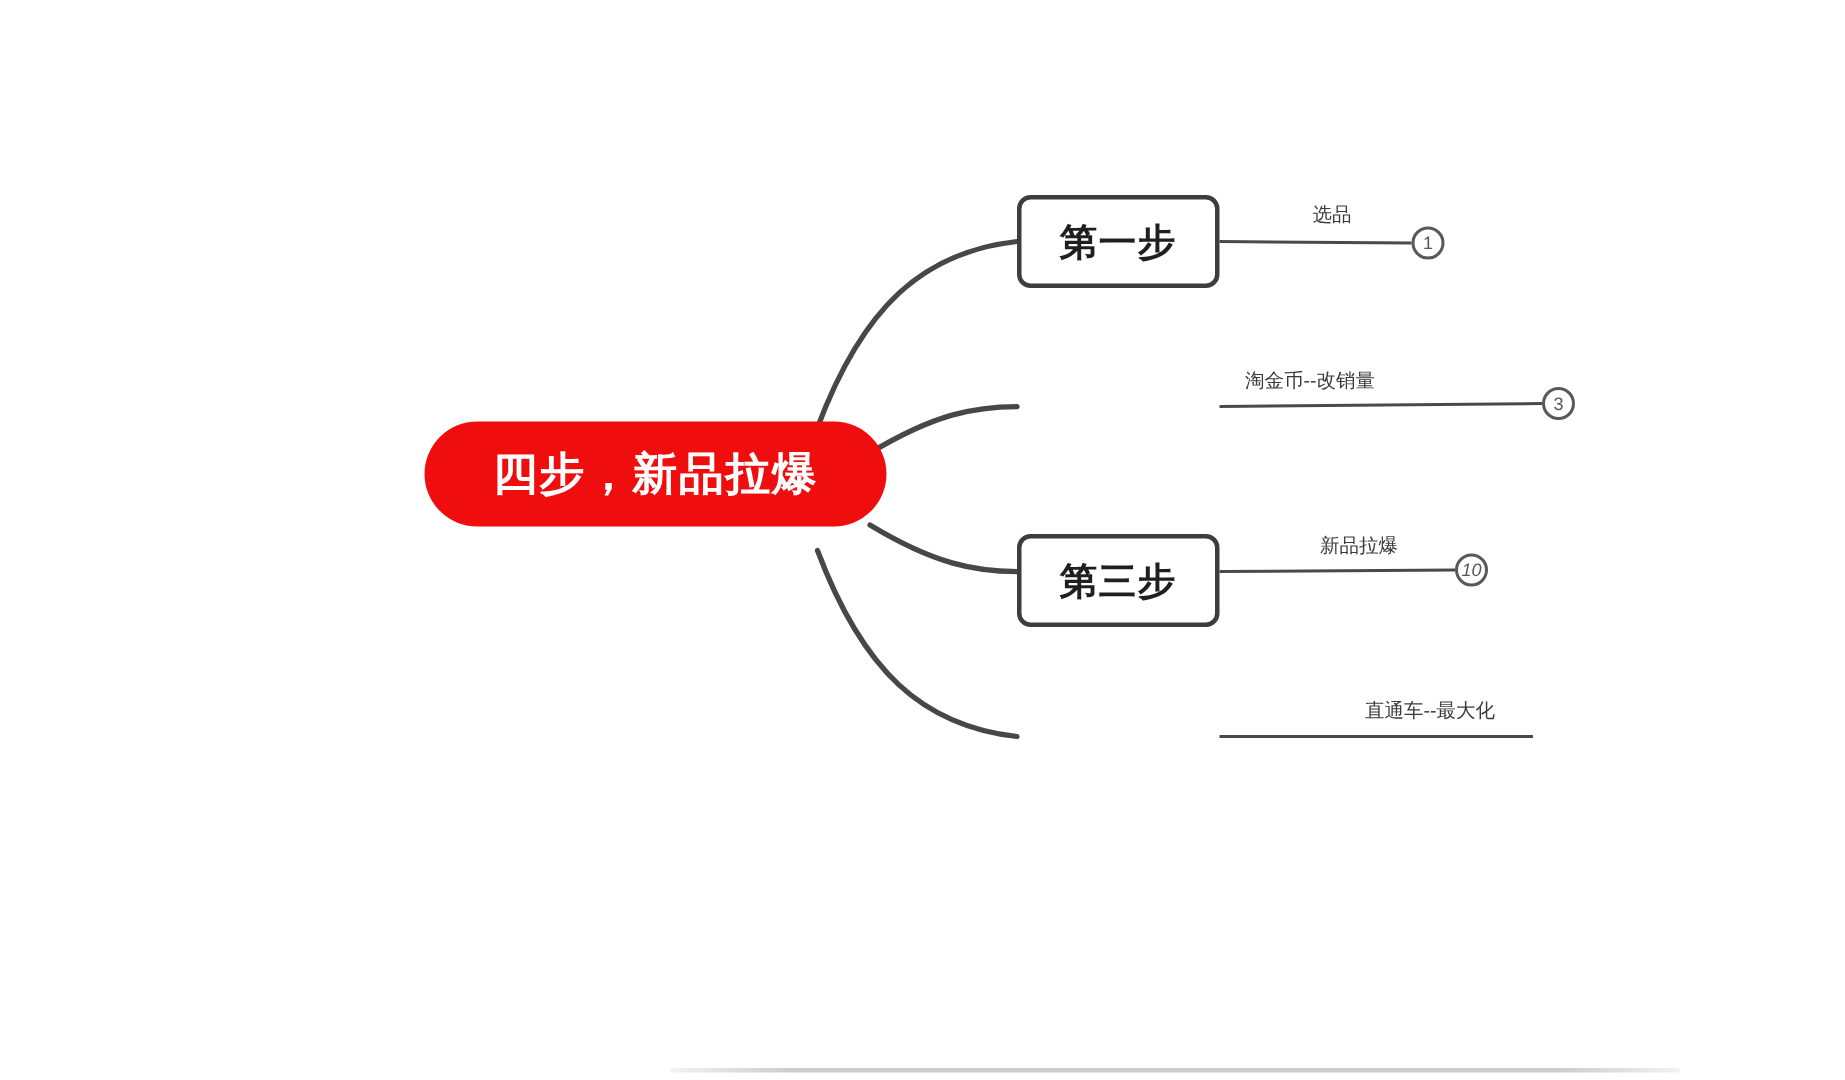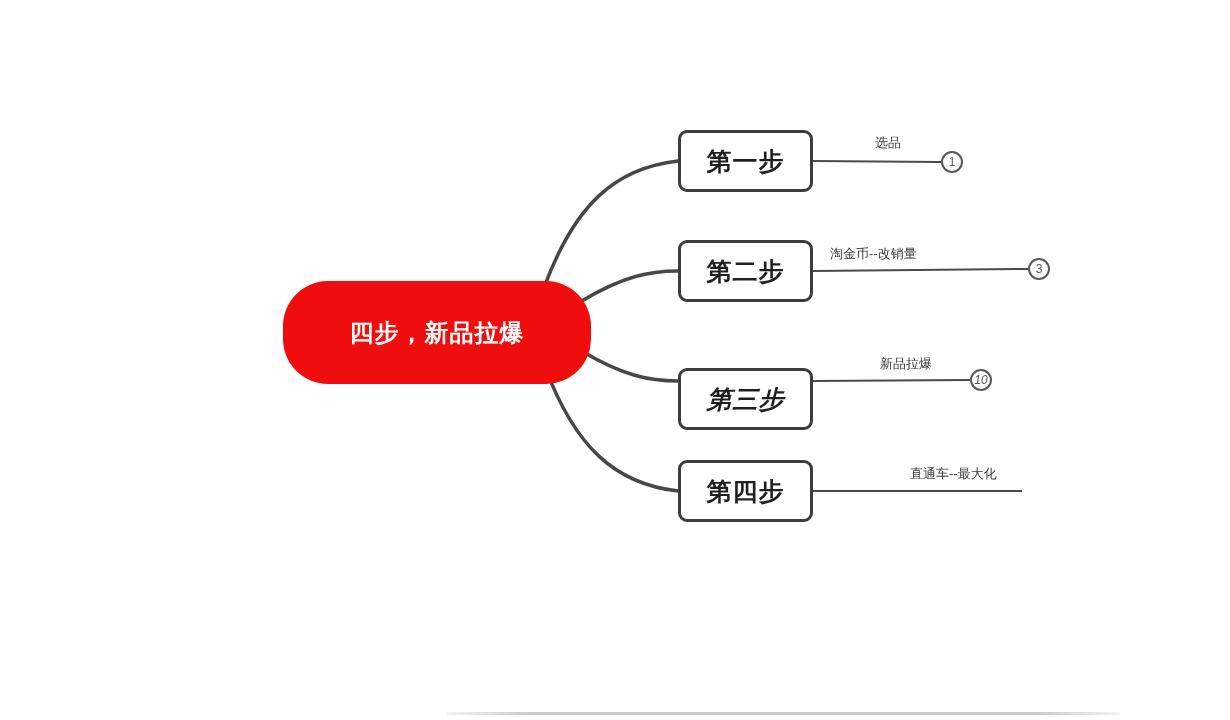--- a/index.html
+++ b/index.html
@@ -19,28 +19,28 @@
     position: absolute;
     left: 0; top: 0;
     width: 1230px;
     height: 720px;
   }
   .central-topic {
     position: absolute;
     left: 283px;
     top: 281px;
     width: 308px;
-    height: 103px;
+    height: 70px;
     background: #f00d0d;
     border-radius: 45px;
     display: flex;
     align-items: center;
     justify-content: center;
     color: #ffffff;
-    font-size: 24px;
+    font-size: 30px;
     font-weight: 700;
     letter-spacing: 1px;
     cursor: default;
   }
   .branch-node {
     position: absolute;
     left: 678px;
     width: 135px;
     height: 62px;
     background: #ffffff;
@@ -50,21 +50,21 @@
     display: flex;
     align-items: center;
     justify-content: center;
     color: #1f1f1f;
     font-size: 25px;
     font-weight: 700;
     letter-spacing: 1px;
   }
   .branch-node.b1 { top: 130px; }
   .branch-node.b2 { top: 240px; }
-  .branch-node.b3 { top: 368px; font-style: italic; }
+  .branch-node.b3 { top: 356px; }
   .branch-node.b4 { top: 460px; }
   .leaf-label {
     position: absolute;
     color: #3a3a3a;
     font-size: 13px;
     white-space: nowrap;
   }
   .leaf-label.l1 { left: 875px; top: 134px; }
   .leaf-label.l2 { left: 830px; top: 245px; }
   .leaf-label.l3 { left: 880px; top: 355px; }
@@ -115,23 +115,21 @@
 
     <line x1="813" y1="161" x2="941" y2="162" stroke="#4a4a4a" stroke-width="2"></line>
     <line x1="813" y1="271" x2="1028" y2="269" stroke="#4a4a4a" stroke-width="2"></line>
     <line x1="813" y1="381" x2="970" y2="380" stroke="#4a4a4a" stroke-width="2"></line>
     <line x1="813" y1="491" x2="1022" y2="491" stroke="#4a4a4a" stroke-width="2"></line>
   </svg>
 
   <div class="central-topic">四步，新品拉爆</div>
 
   <div class="branch-node b1">第一步</div>
-  <div class="branch-node b2">第二步</div>
   <div class="branch-node b3">第三步</div>
-  <div class="branch-node b4">第四步</div>
 
   <div class="leaf-label l1">选品</div>
   <div class="leaf-label l2">淘金币--改销量</div>
   <div class="leaf-label l3">新品拉爆</div>
   <div class="leaf-label l4">直通车--最大化</div>
 
   <div class="badge g1">1</div>
   <div class="badge g2">3</div>
   <div class="badge g3">10</div>
 

